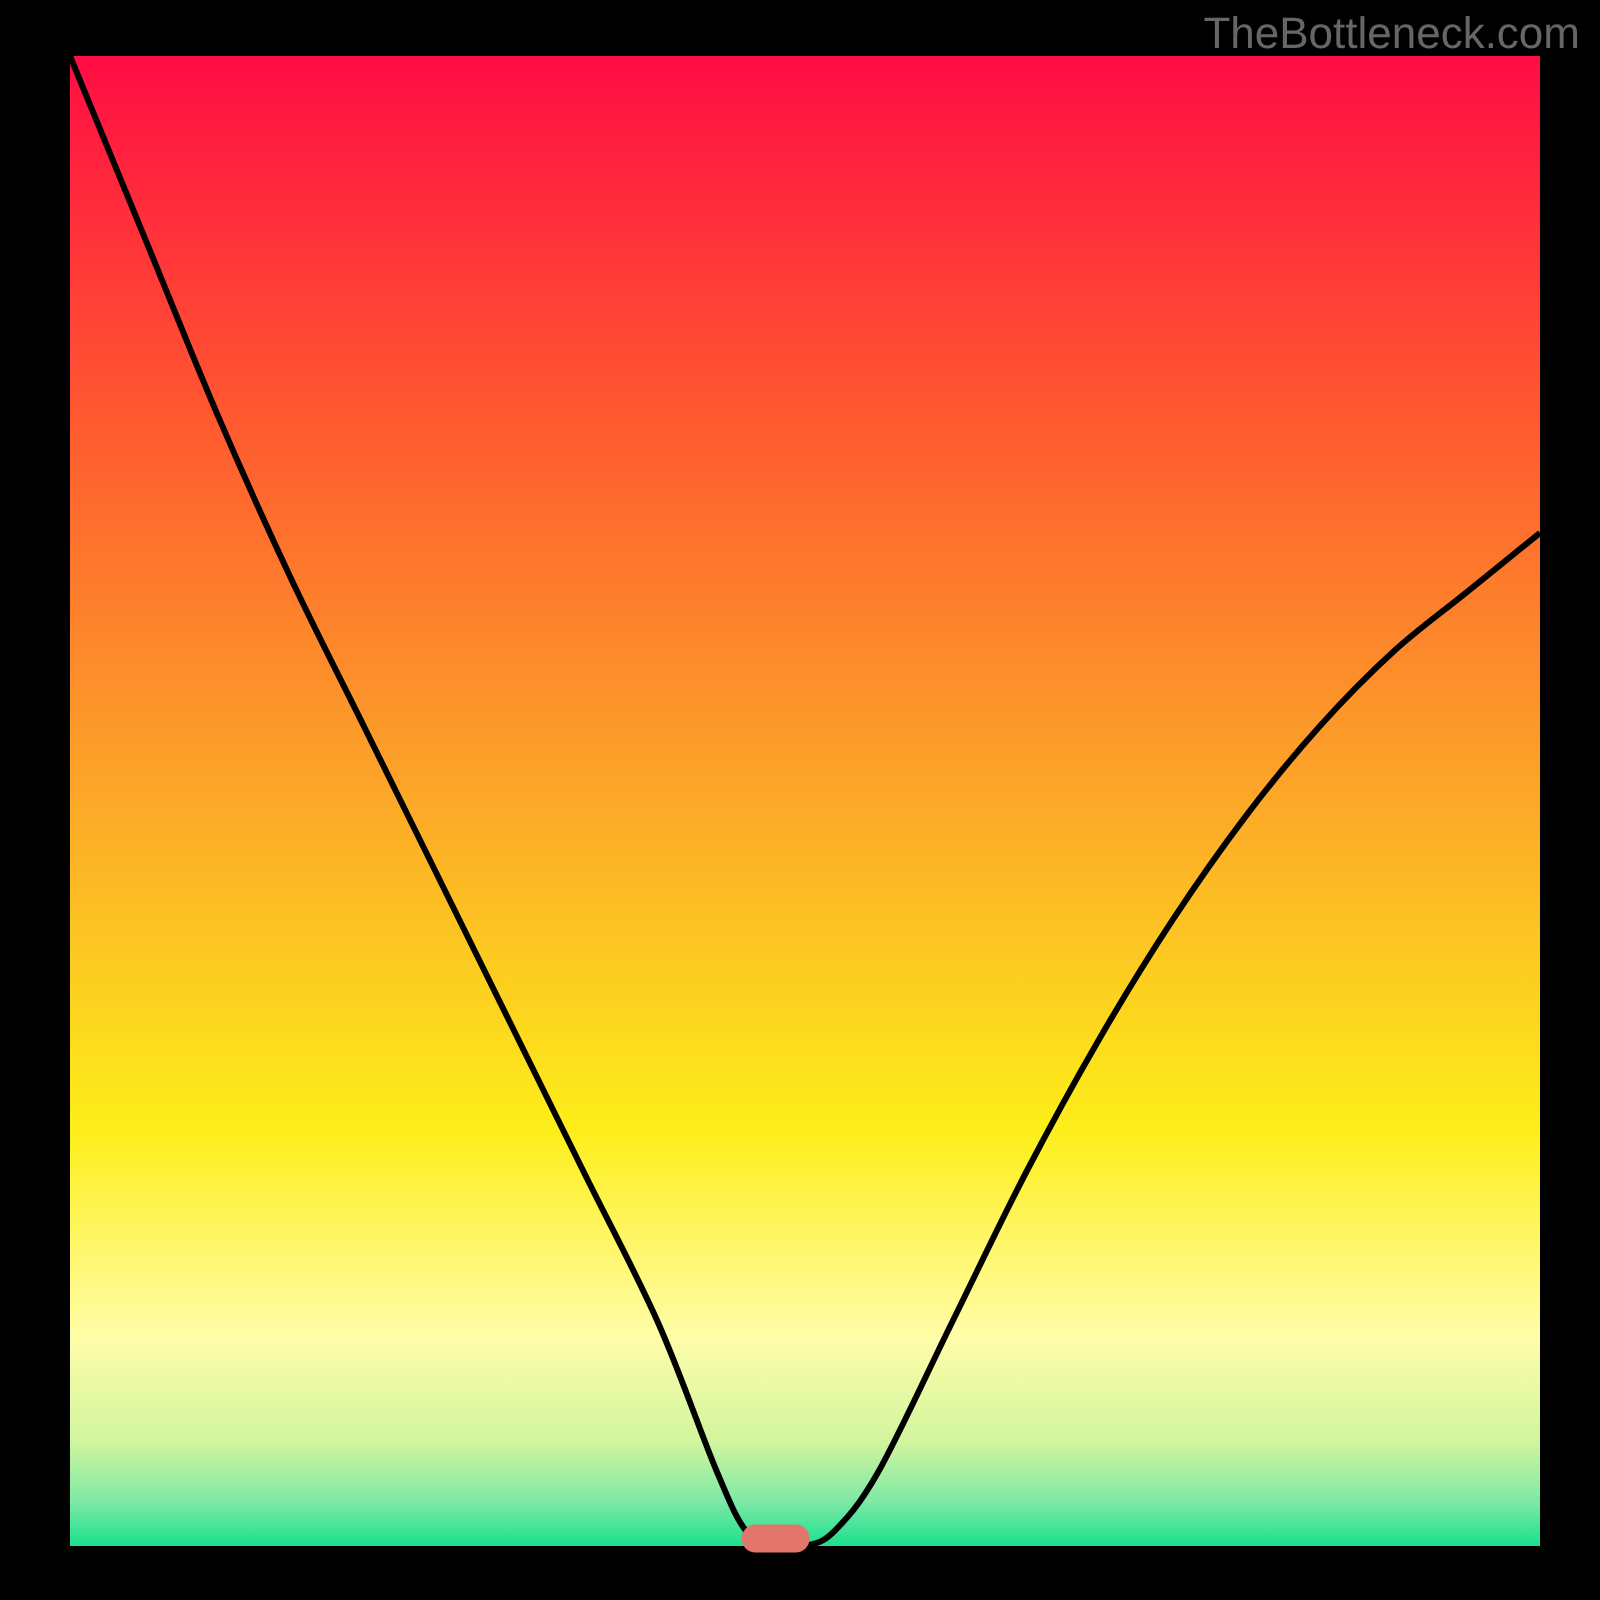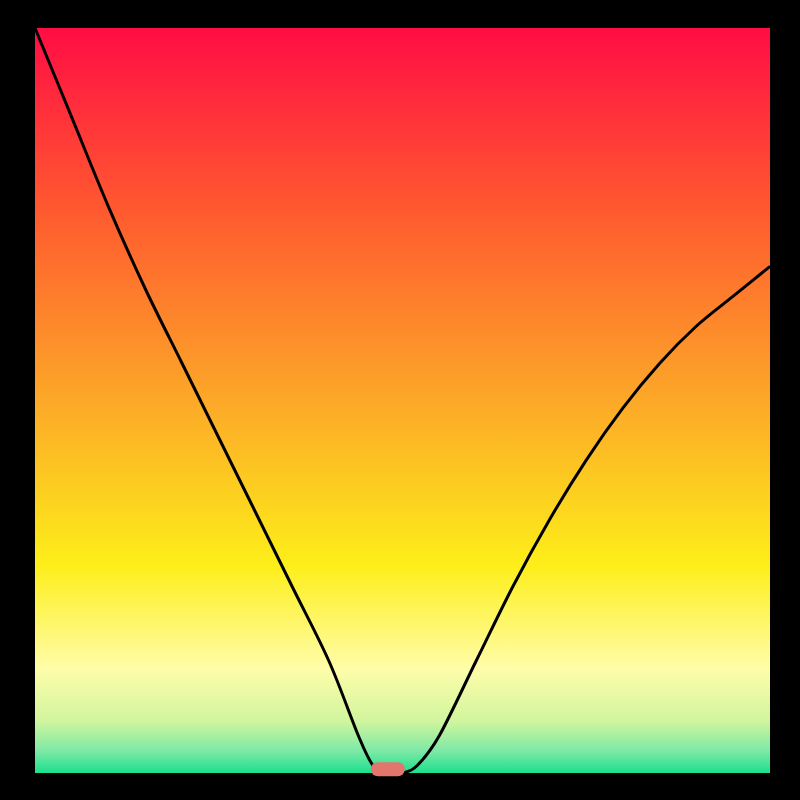--- a/index.html
+++ b/index.html
@@ -29,20 +29,21 @@
     display: block;
     position: absolute;
     left: 0;
     top: 0;
   }
 </style>
 </head>
 <body>
 
 <div class="container">
+  <div class="watermark">TheBottleneck.com</div>
   <svg id="chart-svg" width="800" height="800">
     <defs>
       <linearGradient id="bg-grad" x1="0" y1="0" x2="0" y2="1">
           <stop offset="0%" stop-color="#ff0d44"></stop>
           <stop offset="25%" stop-color="#ff5b2f"></stop>
           <stop offset="50%" stop-color="#fca828"></stop>
           <stop offset="72%" stop-color="#fdee19"></stop>
           <stop offset="86%" stop-color="#fffda9"></stop>
           <stop offset="93%" stop-color="#d1f59e"></stop>
           <stop offset="97%" stop-color="#7ee9a6"></stop>

